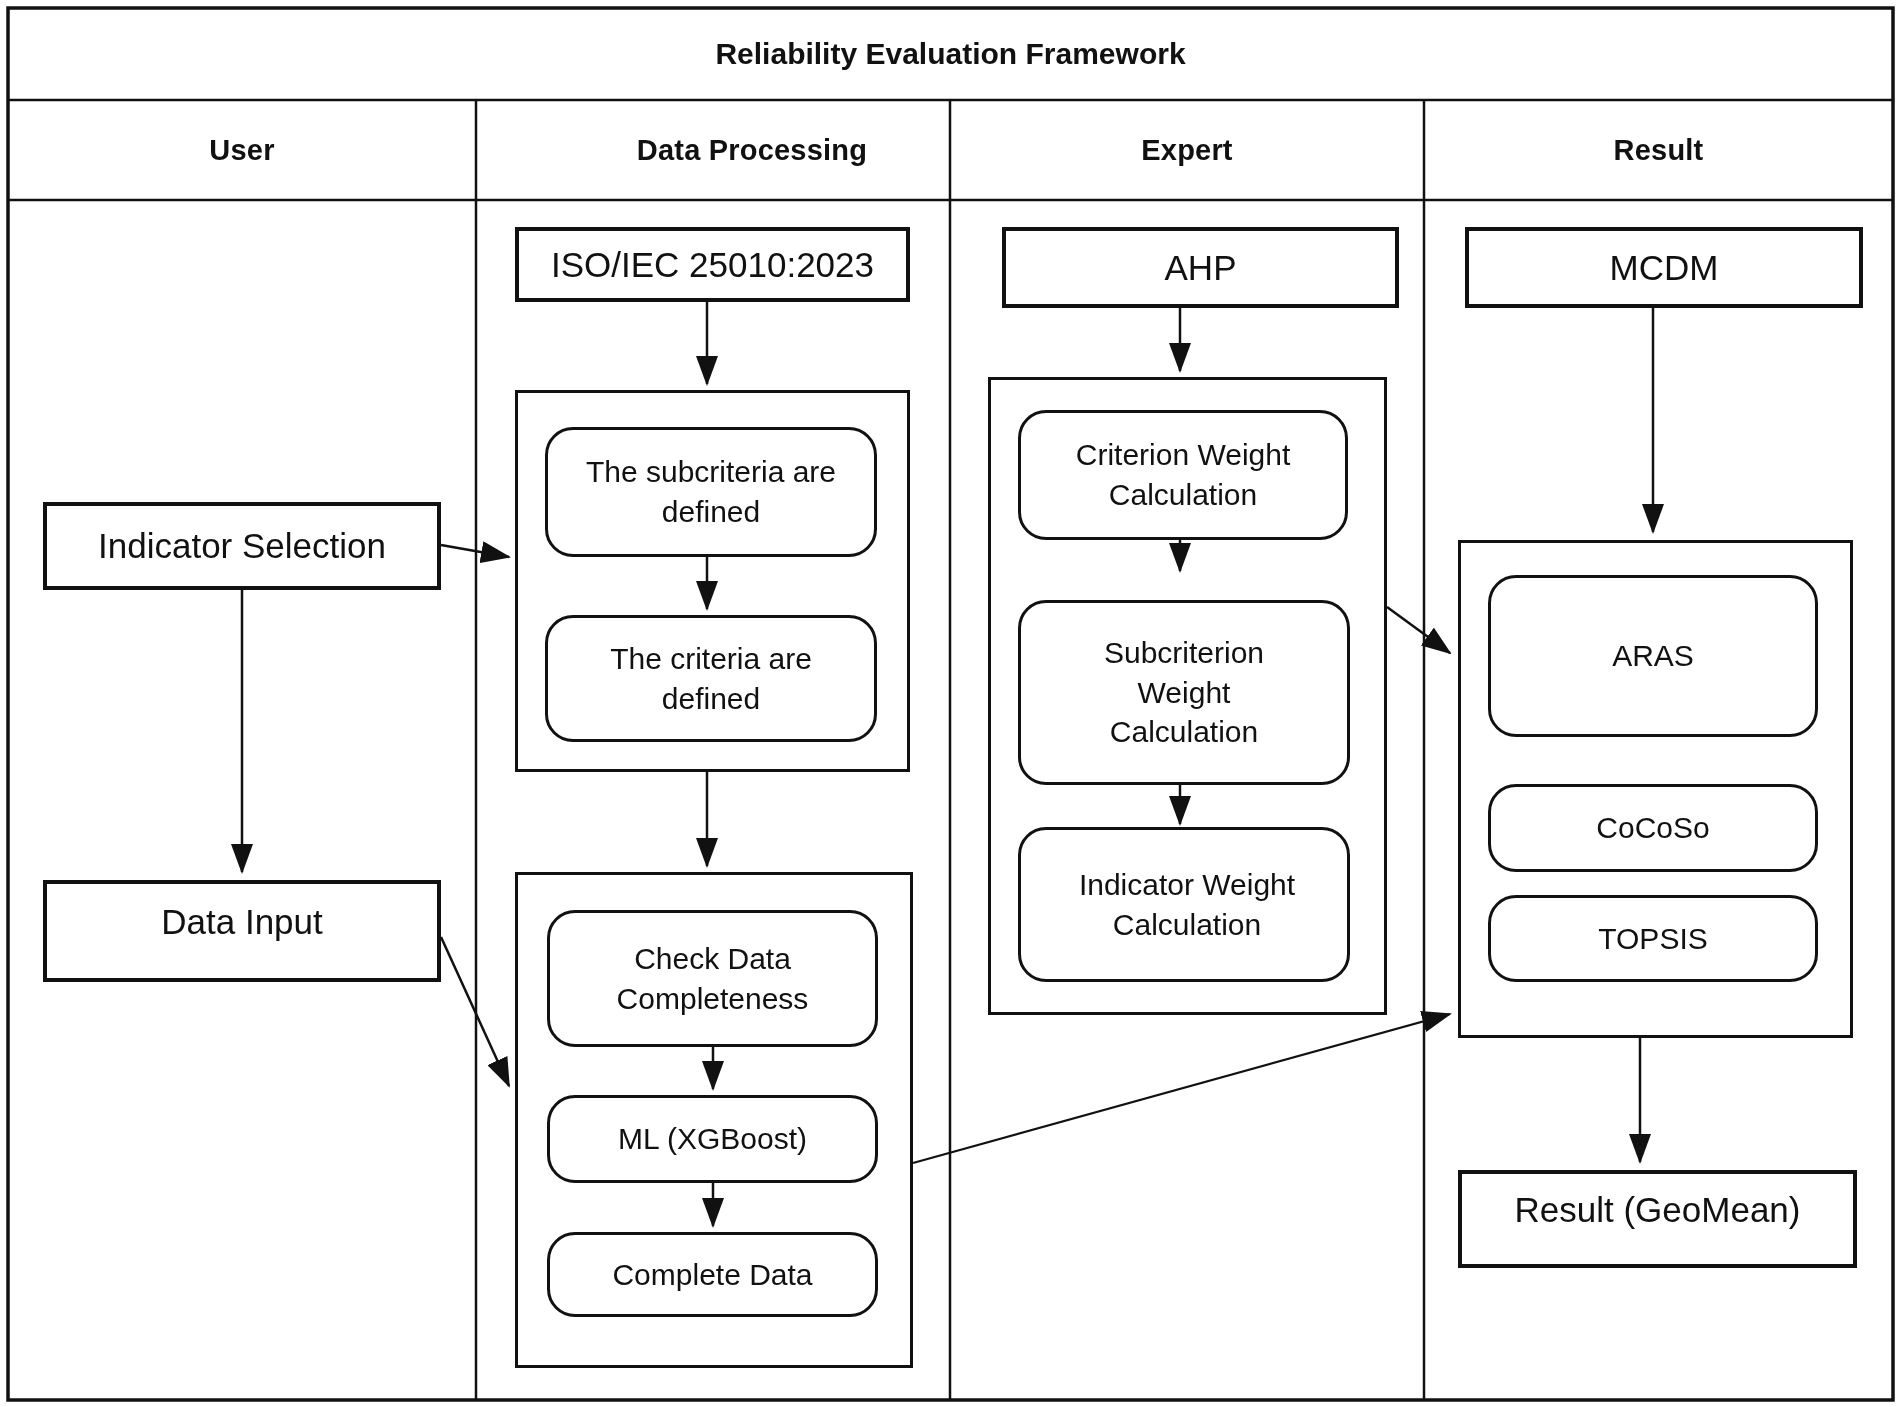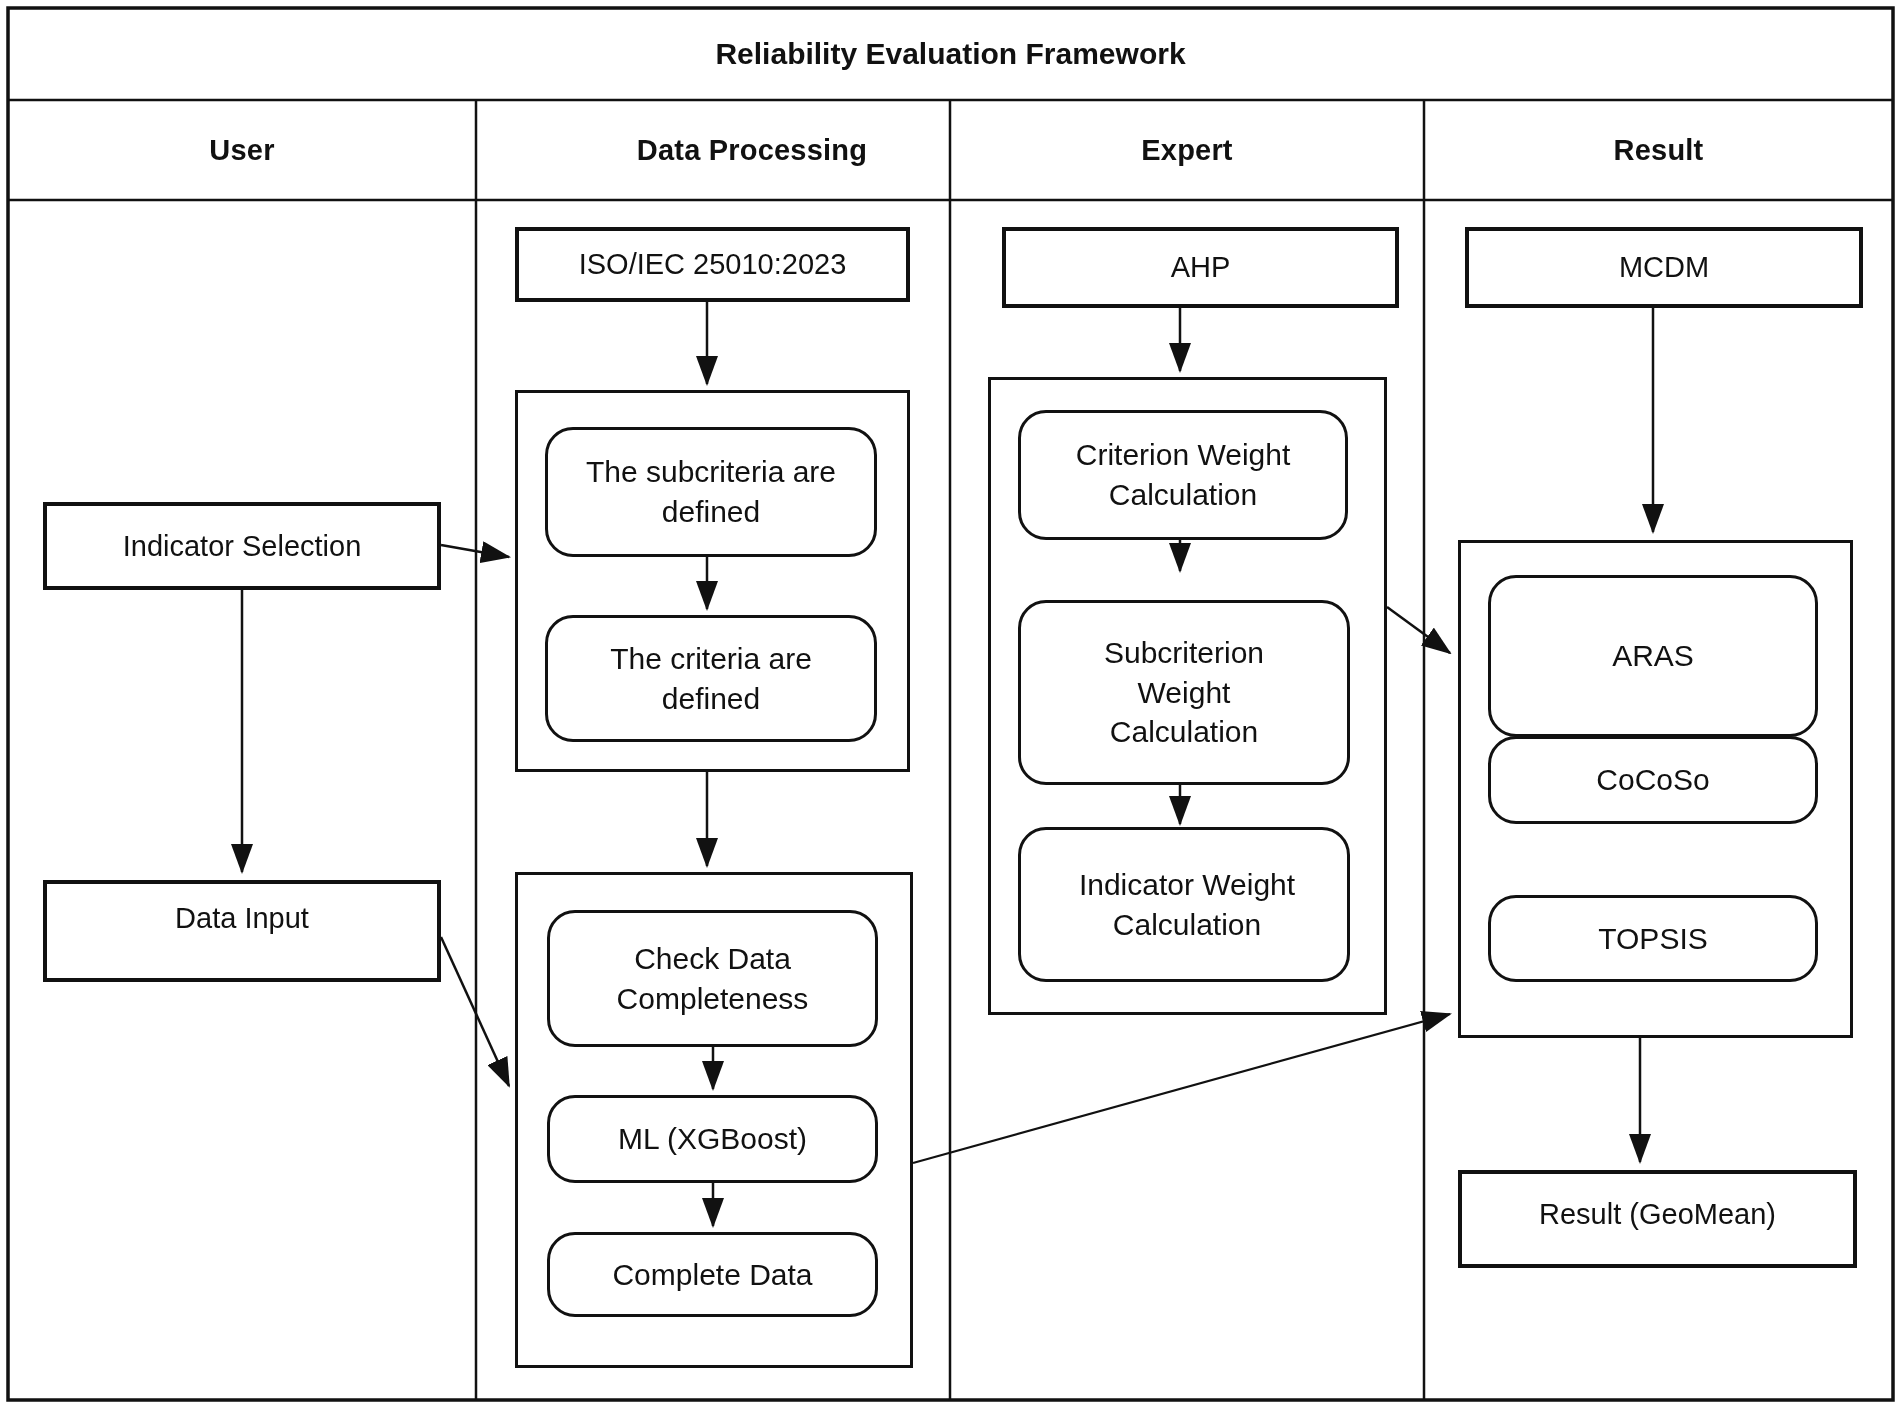--- a/index.html
+++ b/index.html
@@ -12,21 +12,21 @@
   }
   #wires{position:absolute;left:0;top:0;width:1900px;height:1407px;}
   .hdr{
     position:absolute;
     display:flex;align-items:center;justify-content:center;
     font-weight:bold;font-size:29px;letter-spacing:.2px;text-align:right;
   }
   .rect-node{
     position:absolute;border:4px solid #111;background:#fff;
     display:flex;align-items:center;justify-content:center;
-    font-size:29px;text-align:center;box-sizing:border-box;
+    font-size:35px;text-align:center;box-sizing:border-box;
   }
   .container-box{
     position:absolute;border:3px solid #111;background:transparent;
     box-sizing:border-box;
   }
   .round-node{
     position:absolute;border:3px solid #111;border-radius:28px;background:#fff;
     display:flex;align-items:center;justify-content:center;
     font-size:30px;line-height:1.33;text-align:center;box-sizing:border-box;
     padding:0 14px;
@@ -101,18 +101,18 @@
 
   <div class="container-box" style="left:988px;top:377px;width:399px;height:638px;"></div>
   <div class="round-node" style="left:1018px;top:410px;width:330px;height:130px;">Criterion Weight Calculation</div>
   <div class="round-node narrow" style="left:1018px;top:600px;width:332px;height:185px;">Subcriterion Weight Calculation</div>
   <div class="round-node" style="left:1018px;top:827px;width:332px;height:155px;padding-left:20px;">Indicator Weight Calculation</div>
 
   <div class="rect-node" style="left:1465px;top:227px;width:398px;height:81px;">MCDM</div>
 
   <div class="container-box" style="left:1458px;top:540px;width:395px;height:498px;"></div>
   <div class="round-node" style="left:1488px;top:575px;width:330px;height:162px;">ARAS</div>
-  <div class="round-node" style="left:1488px;top:736px;width:330px;height:88px;">CoCoSo</div>
+  <div class="round-node" style="left:1488px;top:784px;width:330px;height:88px;">CoCoSo</div>
   <div class="round-node" style="left:1488px;top:895px;width:330px;height:87px;">TOPSIS</div>
 
-  <div class="rect-node" style="left:1458px;top:1170px;width:399px;height:98px;align-items:flex-start;padding-top:24px;">Result (GeoMean)</div>
+  <div class="rect-node" style="left:1458px;top:1170px;width:399px;height:98px;align-items:flex-start;padding-top:16px;">Result (GeoMean)</div>
 
 </div>
 
 </body></html>

